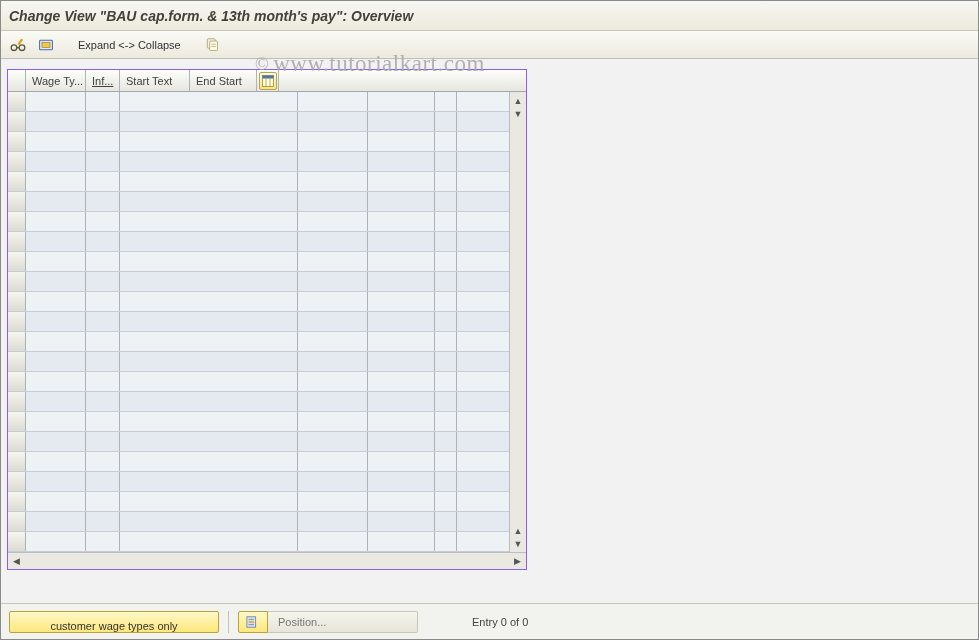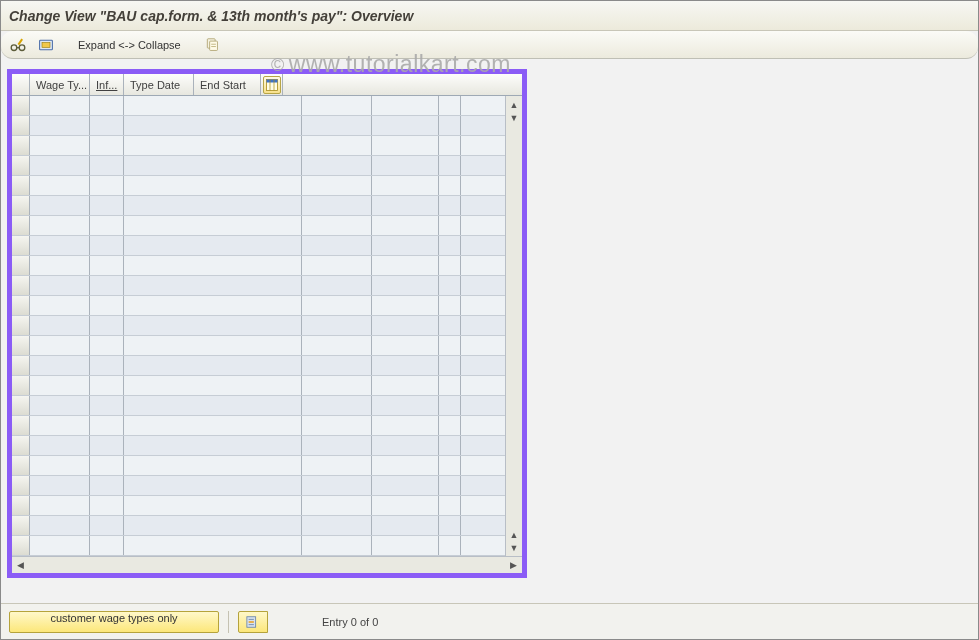--- a/index.html
+++ b/index.html
@@ -28,21 +28,20 @@
     }
     
     .toolbar {
       height: 28px;
       background: linear-gradient(to bottom, #fbfbf7 0%, #eceadd 100%);
       border-bottom: 1px solid #bfbfb5;
       display: flex;
       align-items: center;
       padding: 0 4px;
       gap: 2px;
-      border-radius: 12px;
     }
     .tb-btn {
       height: 20px;
       padding: 0 4px;
       display: inline-flex;
       align-items: center;
       justify-content: center;
       border: 1px solid transparent;
       cursor: pointer;
       border-radius: 2px;
@@ -61,31 +60,30 @@
 
     
     .watermark {
       position: absolute;
       top: 50px;
       left: 254px;
       font-size: 23px;
       color: rgba(170, 170, 170, 0.9);
       letter-spacing: 0.5px;
       pointer-events: none;
-      font-family: Liberation Sans, sans-serif;
-      margin-left: 16px;
+      font-family: Liberation Serif, serif;
     }
     .watermark .copy { font-size: 18px; vertical-align: 1px; margin-right: 4px; color: rgba(170,170,170,0.9);}
     
     
     .content { padding: 10px 6px 0 6px; }
     .grid-wrap {
       width: 520px;
       background: #eab308;
-      border: 5px solid #8b5cf6;
+      border: 1px solid #8b5cf6;
     }
     .grid-header {
       display: flex;
       height: 22px;
       background: linear-gradient(to bottom, #fdfdfb 0%, #e7e7df 100%);
       border-bottom: 1px solid #9ea9b5;
     }
     .grid-header .hcell, .grid-row .cell {
       border-right: 1px solid #aab2bb;
       padding: 0 6px;
@@ -178,21 +176,21 @@
       align-items: center;
       padding-left: 8px;
       gap: 6px;
     }
     .big-btn {
       height: 22px;
       border: 1px solid #b5a33b;
       background: linear-gradient(to bottom, #fff8c9 0%, #fce77a 100%);
       border-radius: 2px;
       display: inline-flex;
-      align-items: flex-start;
+      align-items: flex-end;
       justify-content: center;
       font-size: 11px;
       color: #333;
       cursor: pointer;
       padding: 0 18px;
       min-width: 210px;
     }
     .pos-icon-btn {
       height: 22px; width: 30px;
       border: 1px solid #b5a33b;
@@ -256,21 +254,21 @@
 <div class="watermark">
   <span class="copy">©</span><span>www.tutorialkart.com</span>
 </div>
 
 <div class="content">
   <div class="grid-wrap">
     <div class="grid-header">
       <div class="selector-head"></div>
       <div class="hcell w-wagety">Wage Ty...</div>
       <div class="hcell w-inf">Inf...</div>
-      <div class="hcell w-start">Type Date</div>
+      <div class="hcell w-start">Start Text</div>
       <div class="hcell w-end">End Start</div>
       <div class="hcell w-cfg" style="padding:0;">
         <div class="cfg-btn">
           <svg width="12" height="12" viewBox="0 0 12 12">
             <rect x="0.5" y="0.5" width="11" height="11" fill="#fffde6" stroke="#a78a18" stroke-width="0.8"></rect>
             <rect x="0.5" y="0.5" width="11" height="3" fill="#3f73c7"></rect>
             <line x1="4" y1="0.5" x2="4" y2="11.5" stroke="#a78a18" stroke-width="0.7"></line>
             <line x1="8" y1="0.5" x2="8" y2="11.5" stroke="#a78a18" stroke-width="0.7"></line>
           </svg>
         </div>
@@ -513,15 +511,18 @@
   <div class="sep-vert"></div>
   <div style="display:flex;">
     <div class="pos-icon-btn">
       <svg width="14" height="14" viewBox="0 0 16 16">
         <rect x="1" y="2" width="10" height="12" fill="#d8e2ef" stroke="#6c86a8" stroke-width="1"></rect>
         <rect x="3" y="7" width="6" height="2" fill="#e8a83c"></rect>
         <line x1="3" y1="5" x2="9" y2="5" stroke="#6c86a8" stroke-width="1"></line>
         <line x1="3" y1="11" x2="9" y2="11" stroke="#6c86a8" stroke-width="1"></line>
       </svg>
     </div>
+    <button class="pos-btn">
+      <span>Position...</span>
+    </button>
   </div>
   <span class="entry-text">Entry 0 of 0</span>
 </div>
 
 </body></html>

